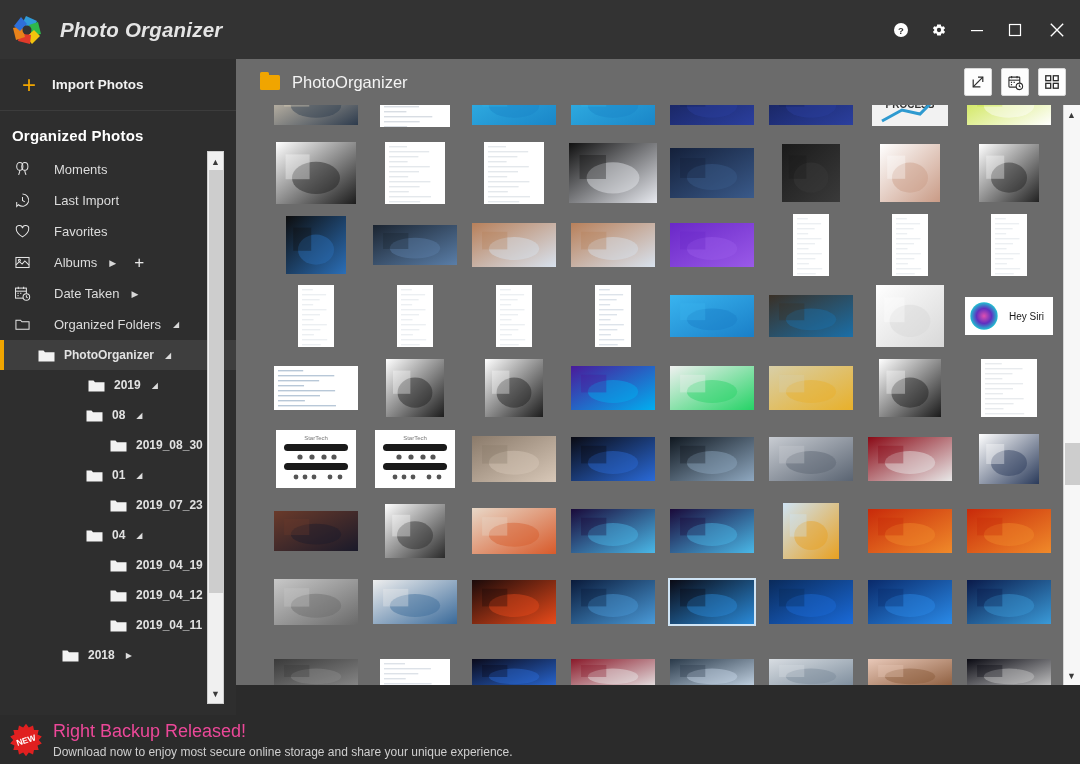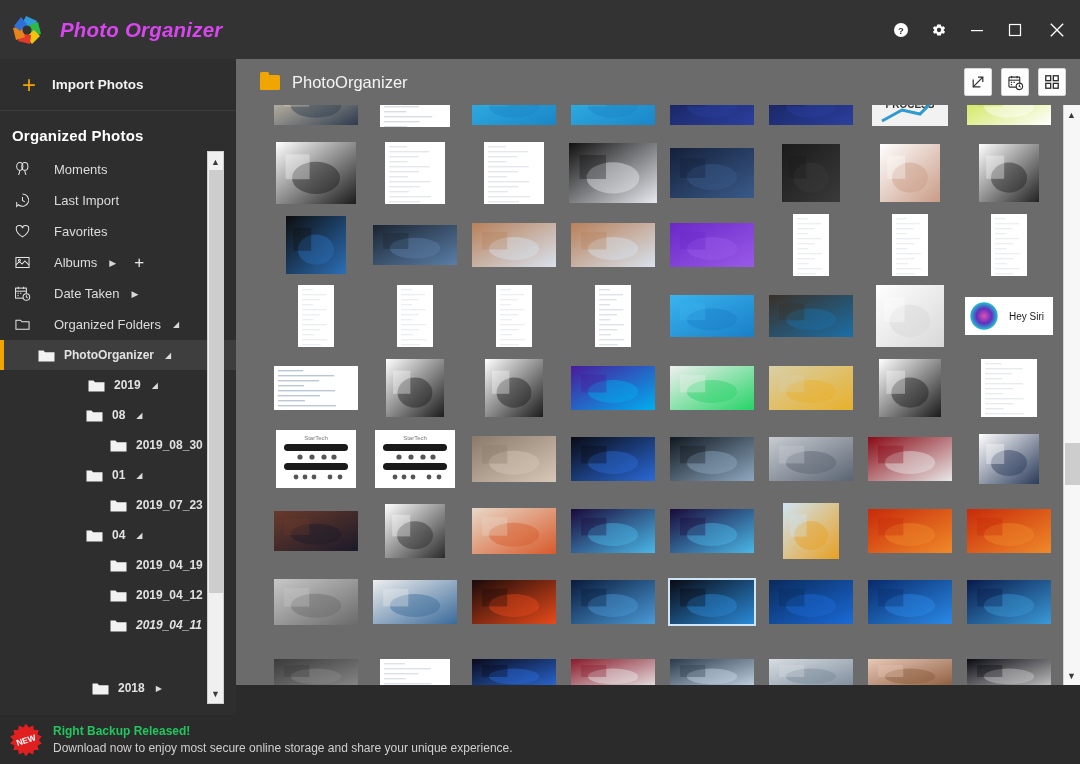--- a/index.html
+++ b/index.html
@@ -10,21 +10,21 @@
   }
   #app { position: relative; width: 1080px; height: 764px; background: #2b2b2b; }
 
   
   #titlebar {
     position: absolute; left: 0; top: 0; width: 1080px; height: 59px;
     background: #333333; display: flex; align-items: center;
   }
   #logo { margin-left: 10px; width: 34px; height: 34px; position: relative; }
   #app-title {
-    margin-left: 16px; color: #d946ef; font-size: 20.5px;
+    margin-left: 16px; color: #e5e5e5; font-size: 20.5px;
     font-style: italic; font-weight: bold; letter-spacing: .2px;
   }
   #win-ctrls { margin-left: auto; display: flex; align-items: center; height: 59px; }
   .wbtn {
     width: 38px; height: 59px; display: flex; align-items: center; justify-content: center;
     color: #e8e8e8;
   }
   .wbtn.wide { width: 46px; }
 
   
@@ -151,21 +151,21 @@
 
   
   #notify {
     position: absolute; left: 0; top: 715px; width: 1080px; height: 49px;
     background: #2b2b2b; display: flex; align-items: center;
   }
   #new-badge {
     margin-left: 8px; width: 36px; height: 36px; position: relative; flex: none;
   }
   #notify-text { margin-left: 9px; }
-  #notify-title { color: #22c55e; font-size: 12px; font-weight: bold; }
+  #notify-title { color: #ec4899; font-size: 18px; }
   #notify-sub { color: #cfcfcf; font-size: 12px; margin-top: 3px; }
 
   svg { display: block; }
 </style>
 </head>
 <body>
 
 <div id="app">
 
   <div id="titlebar">
@@ -360,29 +360,29 @@
           <span class="tree-lbl">2019_04_19</span>
         </div>
         <div class="tree-row" style="padding-left: 110px;">
           <span class="tree-fold">
        <svg xmlns="http://www.w3.org/2000/svg" width="17" height="13" viewBox="0 0 17 13">
          <path d="M0.5 12.5V1.5h5l1.5 1.7h9.5v9.3z" fill="#f2f2f2"></path>
        </svg>
           </span>
           <span class="tree-lbl">2019_04_12</span>
         </div>
-        <div class="tree-row" style="padding-left: 110px; font-style: italic;">
+        <div class="tree-row" style="padding-left: 110px;">
           <span class="tree-fold">
        <svg xmlns="http://www.w3.org/2000/svg" width="17" height="13" viewBox="0 0 17 13">
          <path d="M0.5 12.5V1.5h5l1.5 1.7h9.5v9.3z" fill="#f2f2f2"></path>
        </svg>
           </span>
           <span class="tree-lbl">2019_04_11</span>
         </div>
-        <div class="tree-row" style="padding-left: 92px; margin-top: 33px;">
+        <div class="tree-row" style="padding-left: 62px;">
           <span class="tree-fold">
        <svg xmlns="http://www.w3.org/2000/svg" width="17" height="13" viewBox="0 0 17 13">
          <path d="M0.5 12.5V1.5h5l1.5 1.7h9.5v9.3z" fill="#f2f2f2"></path>
        </svg>
           </span>
           <span class="tree-lbl">2018</span>
           <span class="tree-caret">▶</span>
         </div>
       </div>
 

